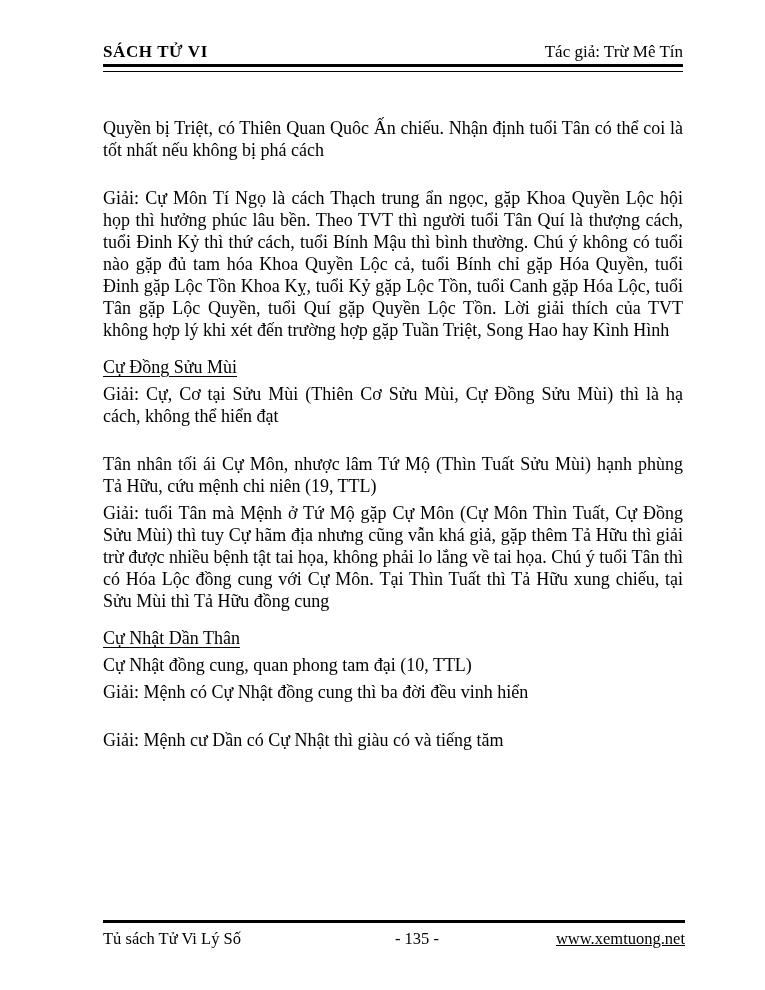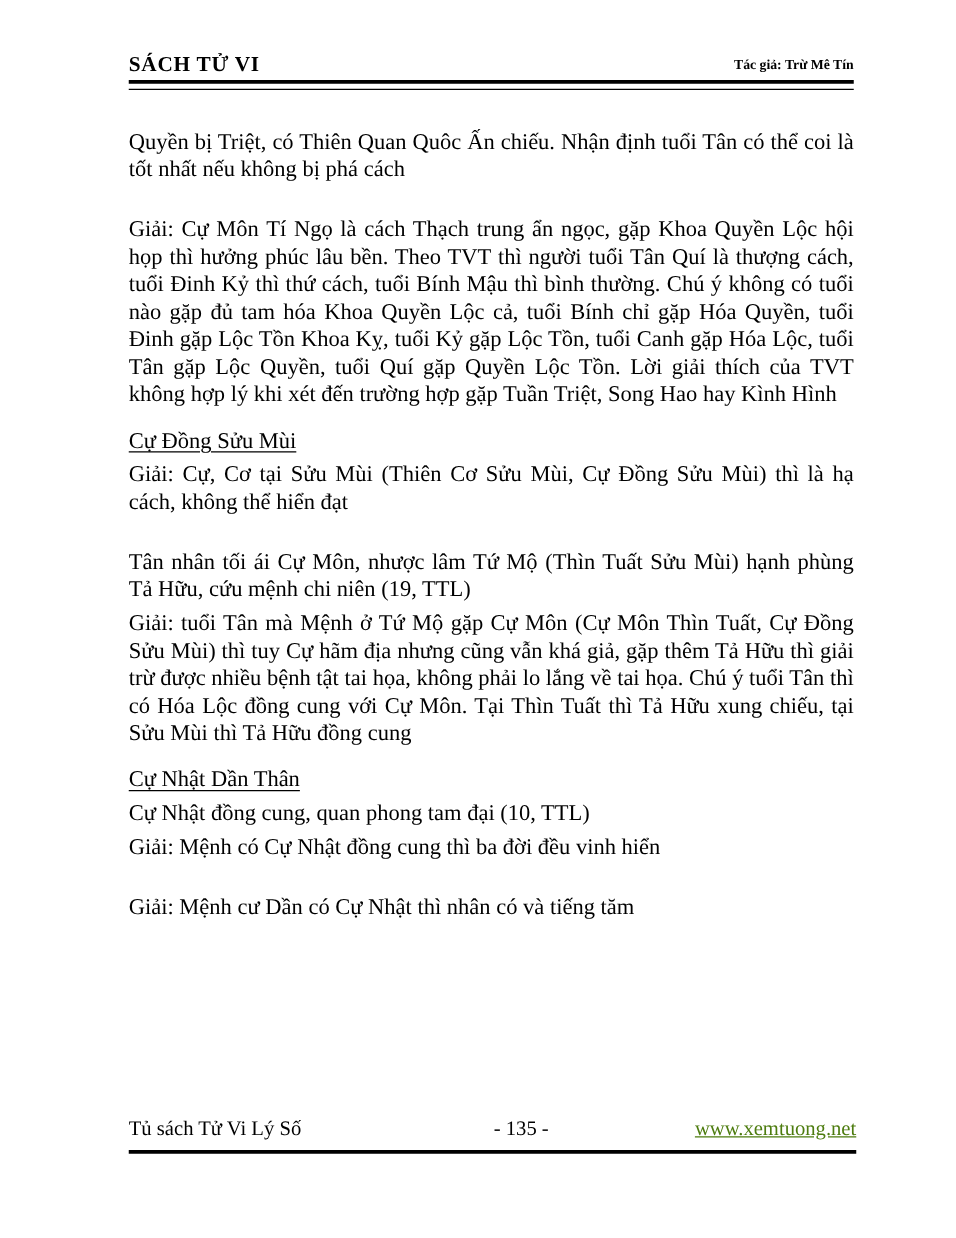--- a/index.html
+++ b/index.html
@@ -25,36 +25,35 @@
     display: flex;
     justify-content: space-between;
     align-items: center;
   }
   .book-title {
     font-weight: bold;
     font-size: 17px;
     letter-spacing: 0.6px;
   }
   .author {
-    font-size: 11px;
-    font-weight: bold;
+    font-size: 17px;
   }
   .header-rule {
     position: absolute;
     top: 64px;
     left: 103px;
     width: 580px;
   }
   .header-rule .thick { height: 3px; background: #000; }
   .header-rule .thin  { height: 1px; background: #000; margin-top: 4px; }
 
   
   .page-body {
     position: absolute;
-    top: 102px;
+    top: 117px;
     left: 103px;
     width: 580px;
     font-size: 18px;
     line-height: 22px;
   }
   .page-body p { margin: 0 0 5px 0; }
   .justify { text-align: justify; }
   .spread  { text-align: justify; word-spacing: 5px; }
   .heading {
     text-decoration: underline;
@@ -68,36 +67,36 @@
   .footer-rule {
     position: absolute;
     top: 920px;
     left: 103px;
     width: 582px;
     height: 3px;
     background: #000;
   }
   .footer-row {
     position: absolute;
-    top: 892px;
+    top: 928px;
     left: 103px;
     width: 582px;
     font-size: 16.5px;
     line-height: 22px;
   }
   .footer-series { float: left; }
   .footer-page {
     position: absolute;
     left: 50%;
     transform: translateX(-50%);
     margin-left: 23px;
   }
   .footer-link {
     float: right;
-    color: #4d7c0f;
+    color: #000000;
     text-decoration: underline;
     cursor: pointer;
   }
 </style>
 </head>
 <body>
 
 <div class="page">
 
   <header class="page-header">
@@ -129,21 +128,21 @@
     <p class="justify">Giải: tuổi Tân mà Mệnh ở Tứ Mộ gặp Cự Môn (Cự Môn Thìn Tuất, Cự Đồng Sửu Mùi) thì tuy Cự hãm địa nhưng cũng vẫn khá giả, gặp thêm Tả Hữu thì giải trừ được nhiều bệnh tật tai họa, không phải lo lắng về tai họa. Chú ý tuổi Tân thì có Hóa Lộc đồng cung với Cự Môn. Tại Thìn Tuất thì Tả Hữu xung chiếu, tại Sửu Mùi thì Tả Hữu đồng cung</p>
 
     <div class="gap-sm"></div>
 
     <p class="heading">Cự Nhật Dần Thân</p>
     <p>Cự Nhật đồng cung, quan phong tam đại (10, TTL)</p>
     <p>Giải: Mệnh có Cự Nhật đồng cung thì ba đời đều vinh hiển</p>
 
     <div class="gap"></div>
 
-    <p>Giải: Mệnh cư Dần có Cự Nhật thì nhân có và tiếng tăm</p>
+    <p>Giải: Mệnh cư Dần có Cự Nhật thì giàu có và tiếng tăm</p>
 
   </main>
 
   <div class="footer-rule"></div>
 
   <footer class="footer-row">
     <span class="footer-series">Tủ sách Tử Vi Lý Số</span>
     <span class="footer-page">- 135 -</span>
     <a class="footer-link">www.xemtuong.net</a>
   </footer>

